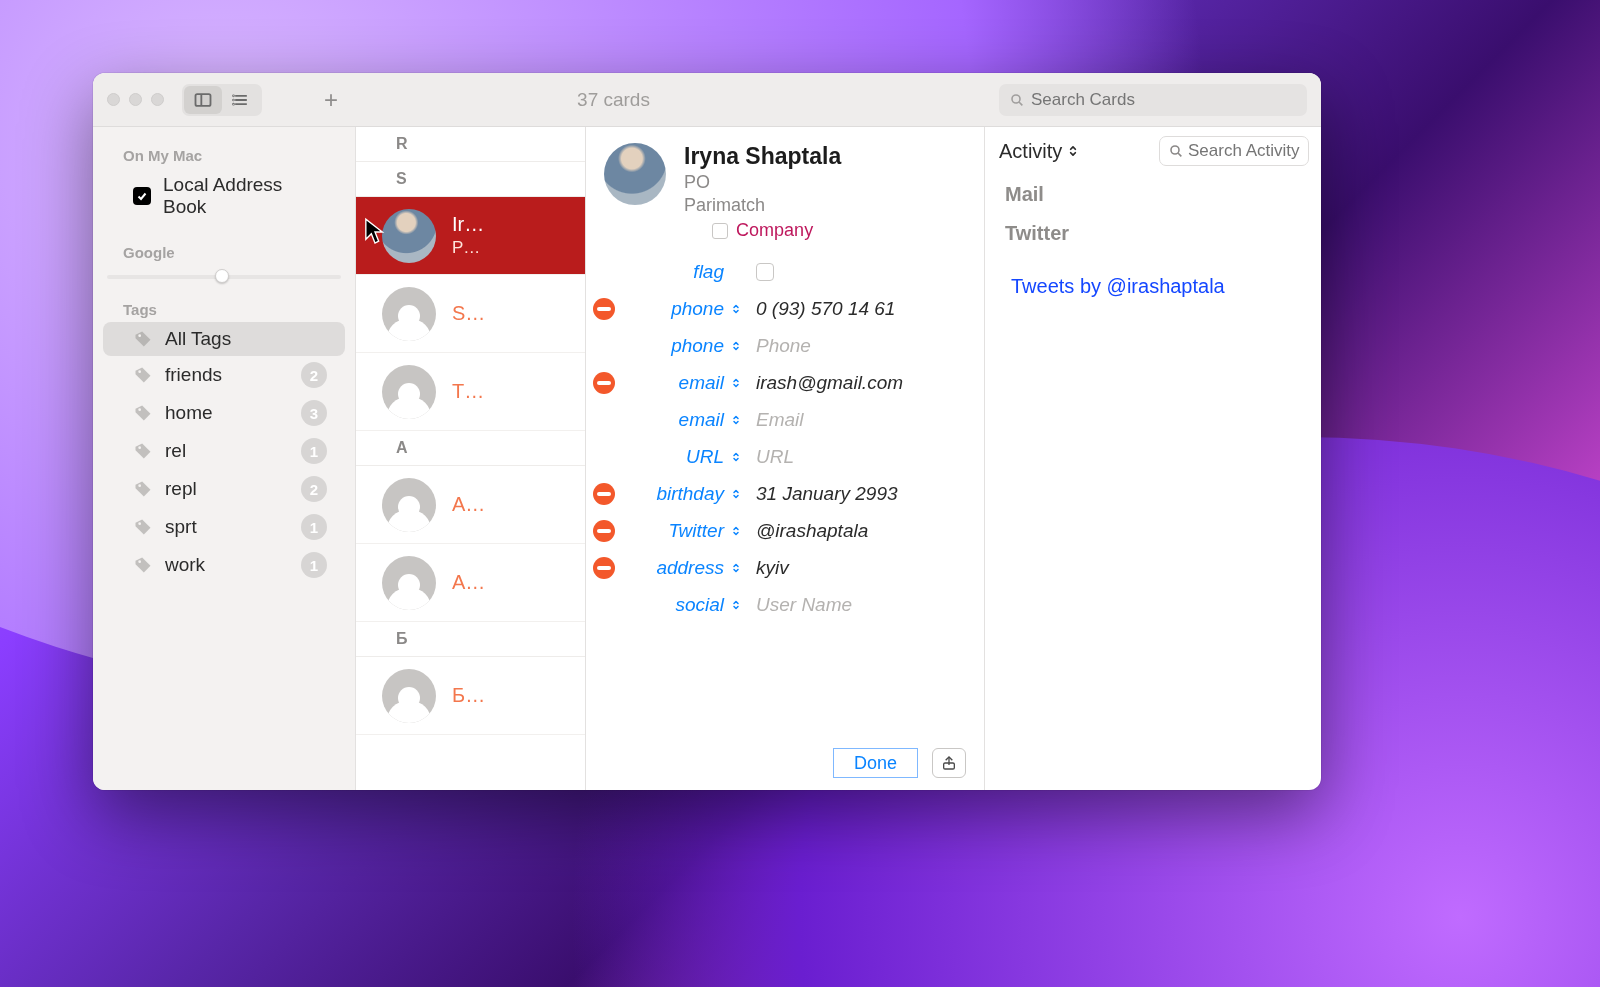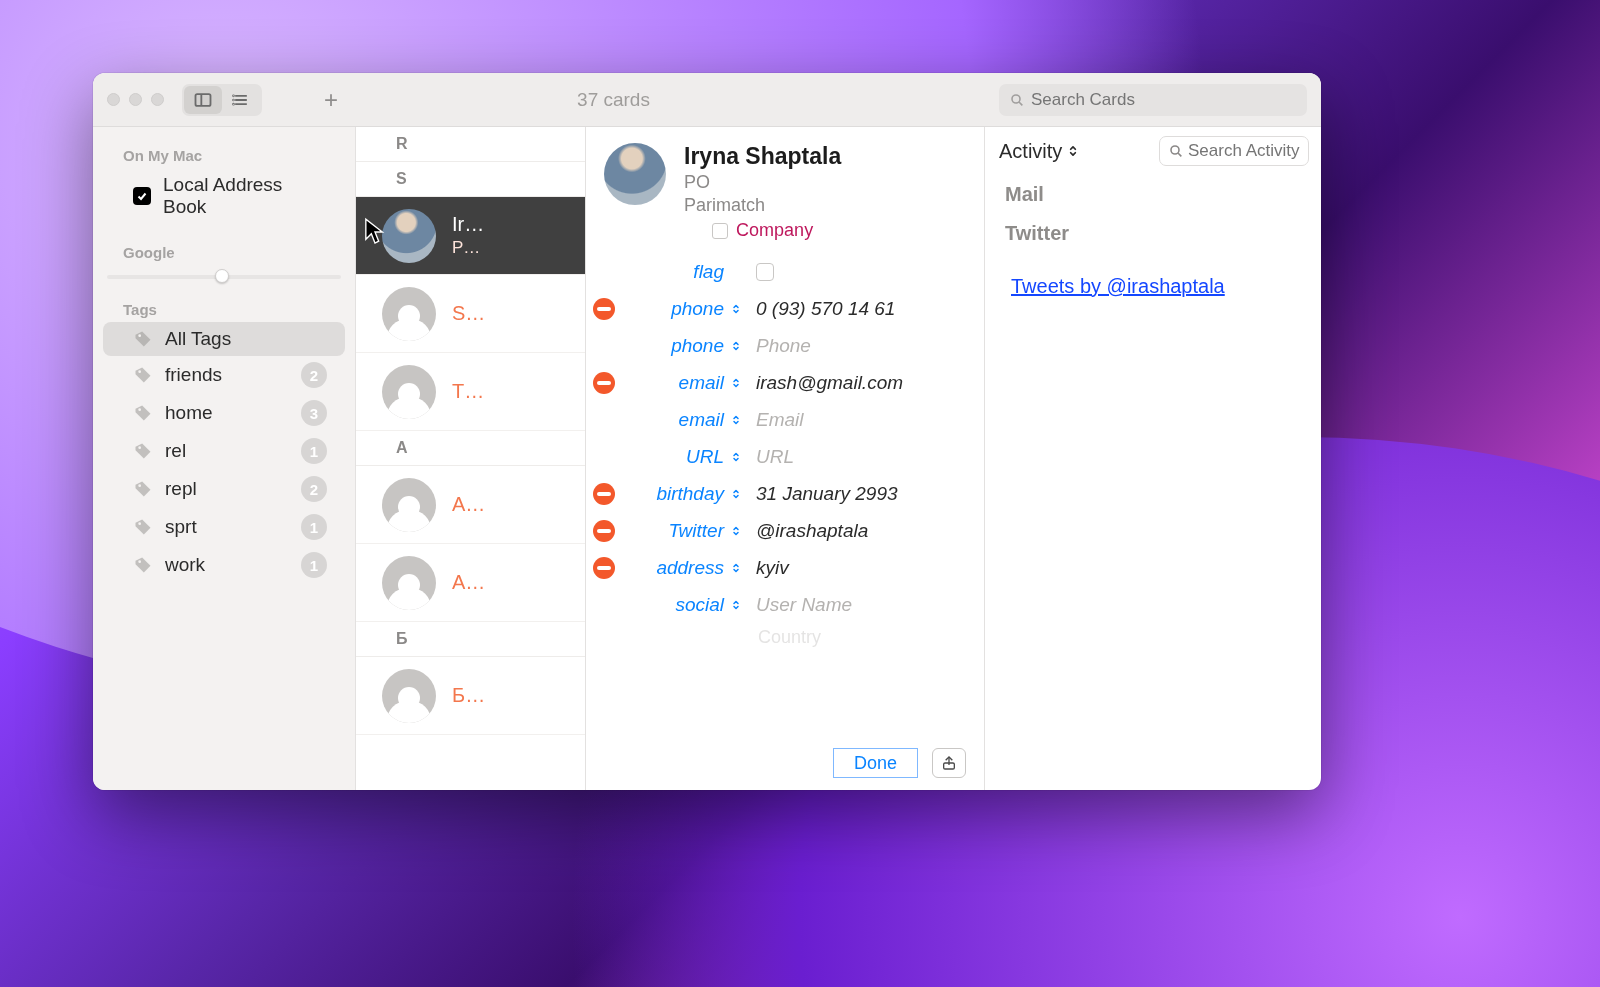--- a/index.html
+++ b/index.html
@@ -66,21 +66,21 @@
   .sb-slider .track{position:absolute;left:0;right:0;top:10px;height:4px;background:#e7e5e4;border-radius:2px;}
   .sb-slider .thumb{position:absolute;top:4px;left:46%;width:14px;height:14px;border-radius:50%;background:#fff;border:1px solid #d0cecd;box-shadow:0 1px 2px rgba(0,0,0,.2);}
   .sb-tag-icon{width:20px;height:20px;flex:none;}
   .sb-row .label{flex:1;}
   .badge{min-width:26px;height:26px;border-radius:13px;background:#d7d5d4;color:#fff;font-size:15px;font-weight:700;display:flex;align-items:center;justify-content:center;padding:0 7px;}
 
   
   .list { width:230px; flex:none; border-right:1px solid #e3e1e0; overflow:hidden; background:#fff;}
   .list-sect { font-size:16px; color:#8b8988; font-weight:700; padding:8px 0 8px 40px; border-bottom:1px solid #eeecea; background:#fff;}
   .list-item { height:78px; display:flex; align-items:center; gap:16px; padding:0 10px 0 26px; border-bottom:1px solid #f2f0ee; position:relative;}
-  .list-item.selected { background:#404040; }
+  .list-item.selected { background:#b91c1c; }
   .avatar { width:54px; height:54px; border-radius:50%; background:#c7c5c3; flex:none; position:relative; overflow:hidden;}
   .avatar.generic::before{content:"";position:absolute;left:50%;top:34%;width:22px;height:22px;border-radius:50%;background:#fff;transform:translateX(-50%);}
   .avatar.generic::after{content:"";position:absolute;left:50%;bottom:-8px;width:44px;height:30px;border-radius:20px 20px 0 0;background:#fff;transform:translateX(-50%);}
   .avatar.photo{background:radial-gradient(circle at 45% 25%, #e3d1be 0 18%, #6d87a2 24% 60%, #a9b7c3 62% 100%);}
   .li-text{display:flex;flex-direction:column;gap:2px;min-width:0;}
   .li-name{font-size:20px;font-weight:400;color:#f3774d;white-space:nowrap;overflow:hidden;text-overflow:ellipsis;}
   .li-sub{font-size:17px;color:#b4b2b0;white-space:nowrap;overflow:hidden;text-overflow:ellipsis;}
   .list-item.selected .li-name{color:#fff;}
   .list-item.selected .li-sub{color:#ffe5dc;}
   .cursor-arrow{position:absolute;left:8px;top:20px;width:22px;height:30px;pointer-events:none;}
@@ -112,21 +112,21 @@
   .btn-done{height:30px;padding:0 20px;border:1px solid #7fb8ff;border-radius:0;color:#0a84ff;font-size:18px;background:#fff;}
   .btn-share{width:34px;height:30px;border:1px solid #c9c7c5;border-radius:6px;display:flex;align-items:center;justify-content:center;color:#4a4a4a;background:#fff;}
 
   
   .activity{width:337px;flex:none;border-left:1px solid #e3e1e0;display:flex;flex-direction:column;}
   .act-head{height:48px;display:flex;align-items:center;gap:12px;padding:0 12px 0 14px;}
   .act-title{font-size:20px;color:#2b2b2b;display:flex;align-items:center;gap:4px;}
   .act-search{flex:none;margin-left:auto;width:150px;height:30px;border:1px solid #dedcdb;border-radius:7px;display:flex;align-items:center;padding:0 8px;gap:4px;color:#b4b2b0;overflow:hidden;}
   .act-search input{border:none;outline:none;background:transparent;font-size:17px;width:100%;}
   .act-sect{font-size:20px;font-weight:700;color:#8e8c8a;padding:8px 20px;}
-  .tweets-link{color:#1447ff;text-decoration:underline;font-size:20px;padding:22px 20px 0 26px;display:block;}
+  .tweets-link{color:#1447ff;font-size:20px;padding:22px 20px 0 26px;display:block;}
 
   svg{display:block;}
 </style>
 </head>
 <body>
 
 <div class="app-window">
 
   <div class="toolbar">
     <div class="traffic">
@@ -418,21 +418,20 @@
           <span class="field-del"></span>
           <span class="field-label">social</span>
           <span class="field-sort">
               <svg class="sort-ic" viewBox="0 0 24 24" fill="none" stroke="#0a84ff" stroke-width="3" stroke-linecap="round" stroke-linejoin="round">
                 <polyline points="8 9 12 5 16 9"></polyline>
                 <polyline points="8 15 12 19 16 15"></polyline>
               </svg>
             </span>
           <span class="field-val ph">User Name</span>
         </div>
-        <div class="addr-extra" style="opacity:.35">Country</div>
       </div>
       <div class="card-actions">
         <button class="btn-done">Done</button>
         <button class="btn-share">
           <svg width="16" height="18" viewBox="0 0 24 24" fill="none" stroke="currentColor" stroke-width="2">
               <path d="M12 3v12"></path>
               <polyline points="7 8 12 3 17 8"></polyline>
               <rect x="4" y="12" width="16" height="9" rx="2"></rect>
             </svg>
         </button>

